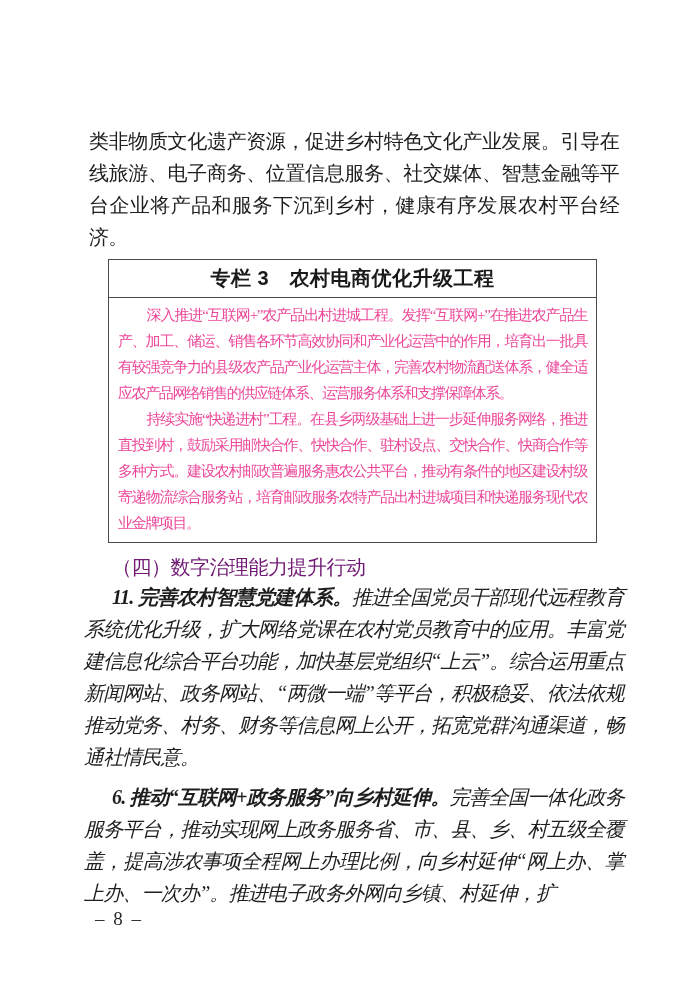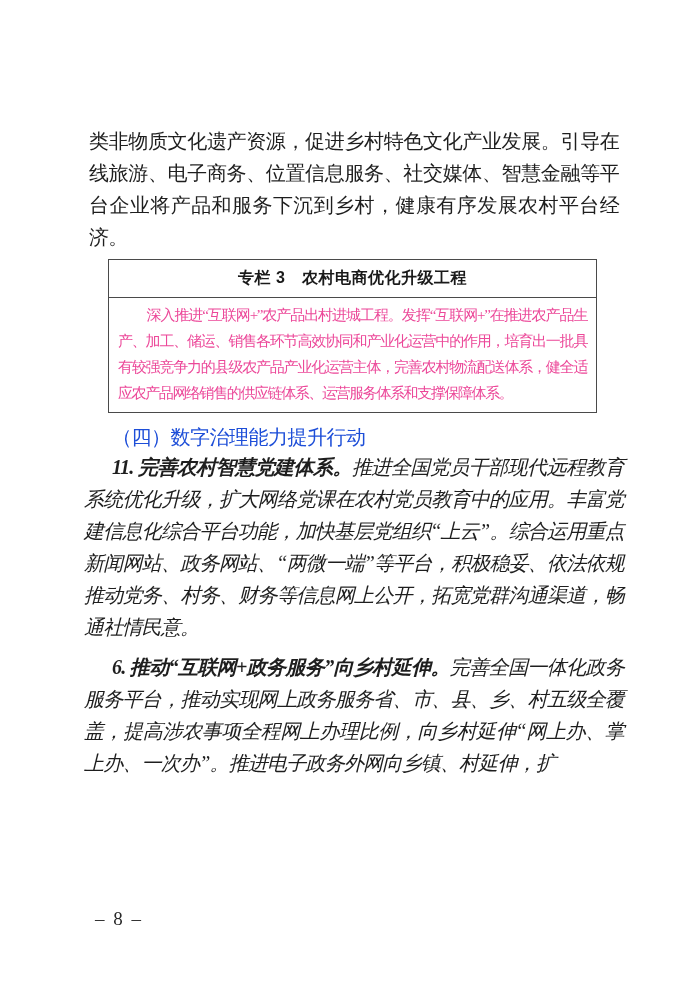--- a/index.html
+++ b/index.html
@@ -33,21 +33,21 @@
     margin-right: 27px;
   }
   .feature-box-header {
     border-bottom: 1.5px solid #4a4a4a;
     height: 38px;
     display: flex;
     align-items: center;
     justify-content: center;
     font-family: "Liberation Sans", "DejaVu Sans", sans-serif;
     font-weight: bold;
-    font-size: 16px;
+    font-size: 20px;
     letter-spacing: 0.5px;
     color: #1a1a1a;
   }
   .feature-box-body {
     padding: 4px 9px 6px 9px;
   }
   .feature-box-body p {
     margin: 0;
     font-size: 15px;
     line-height: 26px;
@@ -56,21 +56,21 @@
     text-indent: 1.9em;
     color: #ec4899;
   }
   .section-heading {
     margin: 10px 0 0 0;
     font-size: 20px;
     line-height: 28px;
     font-weight: normal;
     letter-spacing: -0.5px;
     text-indent: 1.4em;
-    color: #1d4ed8;
+    color: #701a75;
   }
   .item {
     margin: 0 0 8px 0;
     font-size: 20px;
     line-height: 32px;
     letter-spacing: -0.8px;
     text-align: justify;
     text-indent: 1.4em;
     font-style: italic;
   }
@@ -90,20 +90,21 @@
 <body>
 
 <div class="content">
 
   <p class="intro">类非物质文化遗产资源，促进乡村特色文化产业发展。引导在线旅游、电子商务、位置信息服务、社交媒体、智慧金融等平台企业将产品和服务下沉到乡村，健康有序发展农村平台经济。</p>
 
   <div class="feature-box">
     <div class="feature-box-header">专栏 3　农村电商优化升级工程</div>
     <div class="feature-box-body">
       <p>深入推进“互联网+”农产品出村进城工程。发挥“互联网+”在推进农产品生产、加工、储运、销售各环节高效协同和产业化运营中的作用，培育出一批具有较强竞争力的县级农产品产业化运营主体，完善农村物流配送体系，健全适应农产品网络销售的供应链体系、运营服务体系和支撑保障体系。</p>
+      <p>持续实施“快递进村”工程。在县乡两级基础上进一步延伸服务网络，推进直投到村，鼓励采用邮快合作、快快合作、驻村设点、交快合作、快商合作等多种方式。建设农村邮政普遍服务惠农公共平台，推动有条件的地区建设村级寄递物流综合服务站，培育邮政服务农特产品出村进城项目和快递服务现代农业金牌项目。</p>
     </div>
   </div>
 
   <h3 class="section-heading">（四）数字治理能力提升行动</h3>
 
   <p class="item">
     <span class="lead">11. 完善农村智慧党建体系。</span><span>推进全国党员干部现代远程教育系统优化升级，扩大网络党课在农村党员教育中的应用。丰富党建信息化综合平台功能，加快基层党组织“上云”。综合运用重点新闻网站、政务网站、“两微一端”等平台，积极稳妥、依法依规推动党务、村务、财务等信息网上公开，拓宽党群沟通渠道，畅通社情民意。</span>
   </p>
 
   <p class="item">

